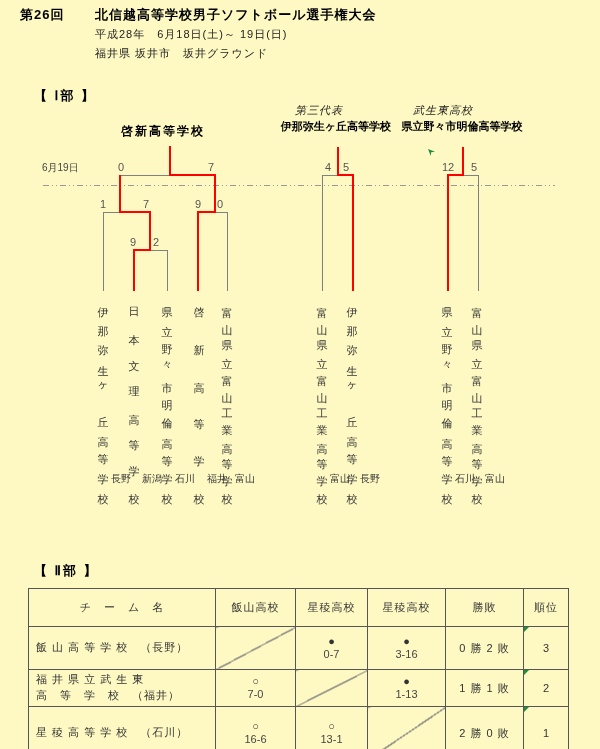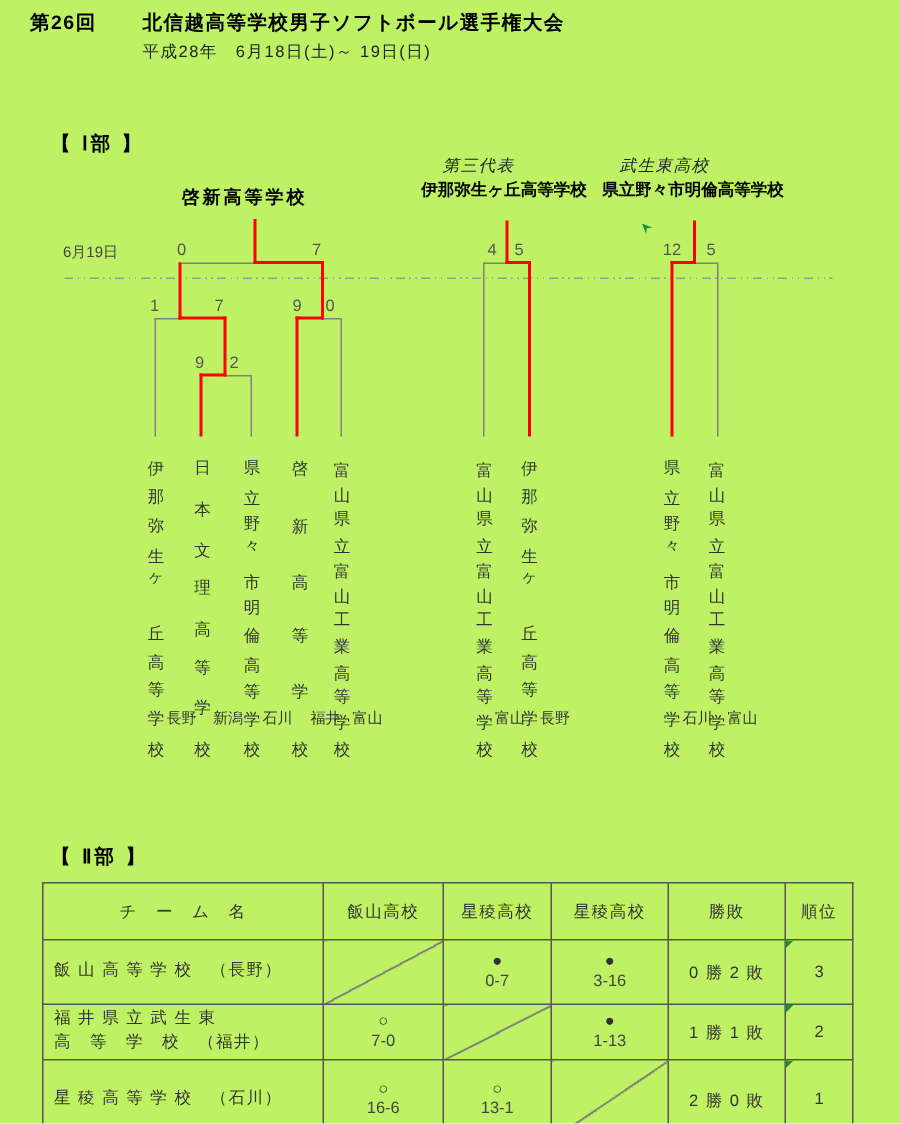--- a/index.html
+++ b/index.html
@@ -1,17 +1,17 @@
 <!DOCTYPE html>
 <html><head>
 <meta charset="utf-8">
 <style>
   html,body{margin:0;padding:0;background:#fff;}
   body{width:600px;height:749px;font-family:"Liberation Sans",sans-serif;color:#000;}
-  #page{position:relative;width:600px;height:749px;background:#bef264;overflow:hidden;}
+  #page{position:relative;width:600px;height:749px;background:#fef9c3;overflow:hidden;}
   i{display:block;font-style:normal;}
   
   .hl{position:absolute;height:1px;background:#808080;}
   .vl{position:absolute;width:1px;background:#808080;}
   .hl.red{height:2px;background:#ff0000;}
   .vl.red{width:2px;background:#ff0000;}
   .dash{position:absolute;left:43px;top:185px;width:512px;height:1px;
     background:repeating-linear-gradient(90deg,#999 0 6px,transparent 6px 9px,#999 9px 10px,transparent 10px 13px,#999 13px 14px,transparent 14px 17px);}
   
   .round{position:absolute;left:20px;top:6px;font-size:13px;font-weight:bold;letter-spacing:1px;}
@@ -44,20 +44,21 @@
   .rank{position:relative;}
 </style>
 </head>
 <body>
 
 <div id="page">
 
   <div class="round">第26回</div>
   <div class="title">北信越高等学校男子ソフトボール選手権大会</div>
   <div class="sub" style="top:27px">平成28年　6月18日(土)～ 19日(日)</div>
+  <div class="sub" style="top:46px">福井県 坂井市　坂井グラウンド</div>
   <div class="secl" style="top:87px">【 Ⅰ部 】</div>
 
   <div class="champ">啓新高等学校</div>
   <div class="replbl" style="left:295px">第三代表</div>
   <div class="replbl" style="left:413px">武生東高校</div>
   <div class="repteam" style="left:276px;width:120px">伊那弥生ヶ丘高等学校</div>
   <div class="repteam" style="left:396px;width:132px">県立野々市明倫高等学校</div>
   <div class="mdate">6月19日</div>
   <i class="gmark"></i>
   <div class="dash"></div>

